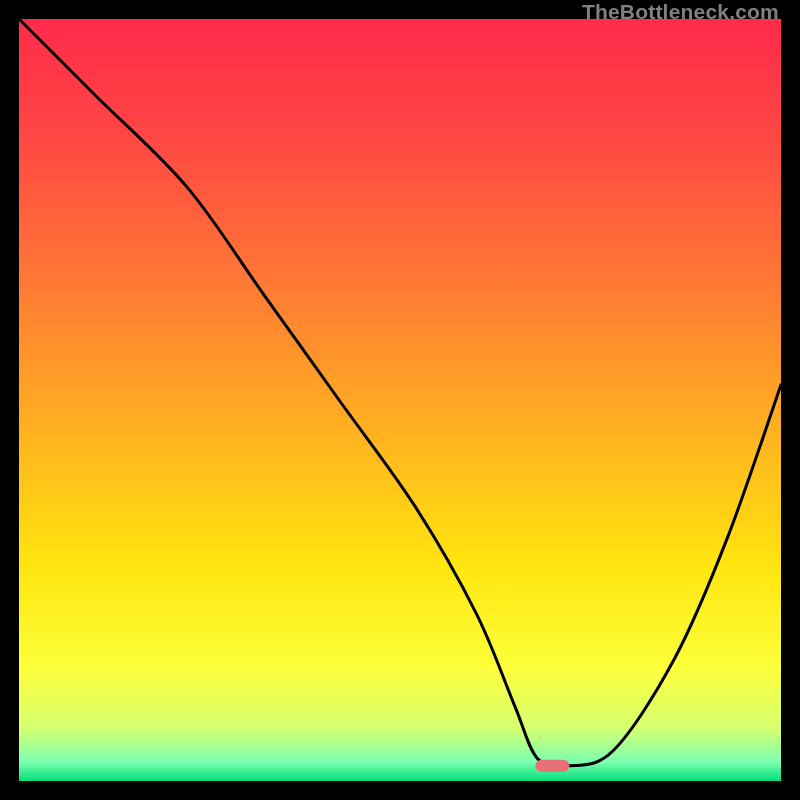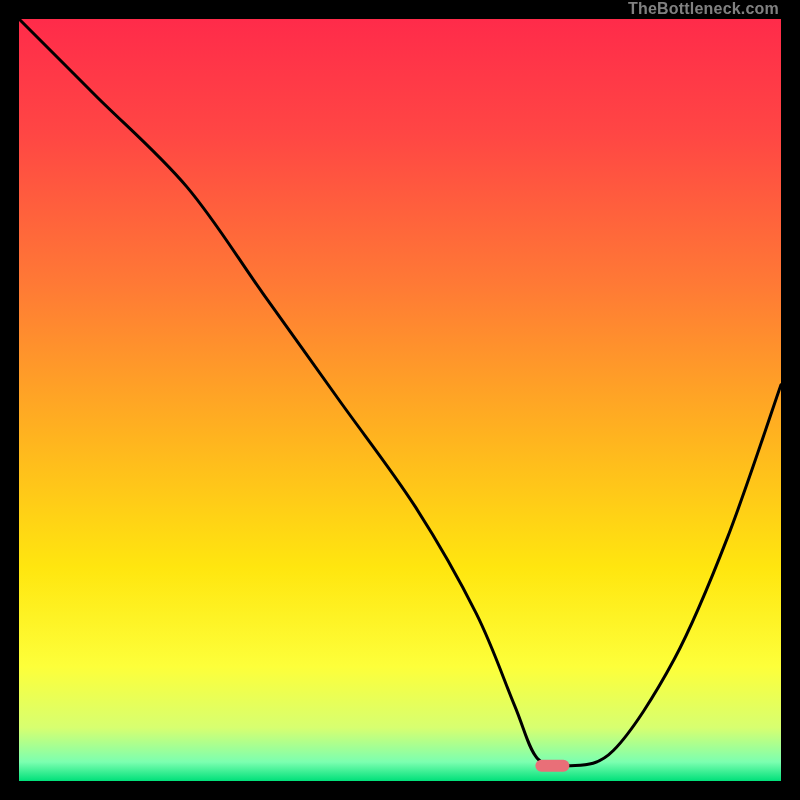--- a/index.html
+++ b/index.html
@@ -16,21 +16,21 @@
     top: 19px;
     width: 762px;
     height: 762px;
     background: #000;
   }
   .watermark {
     position: absolute;
     top: 0px;
     right: 21px;
     font-family: Arial, Helvetica, sans-serif;
-    font-size: 16px;
+    font-size: 21px;
     font-weight: 600;
     color: #808080;
     letter-spacing: 0.2px;
   }
   svg.chart {
     position: absolute;
     left: 0;
     top: 0;
     width: 762px;
     height: 762px;

